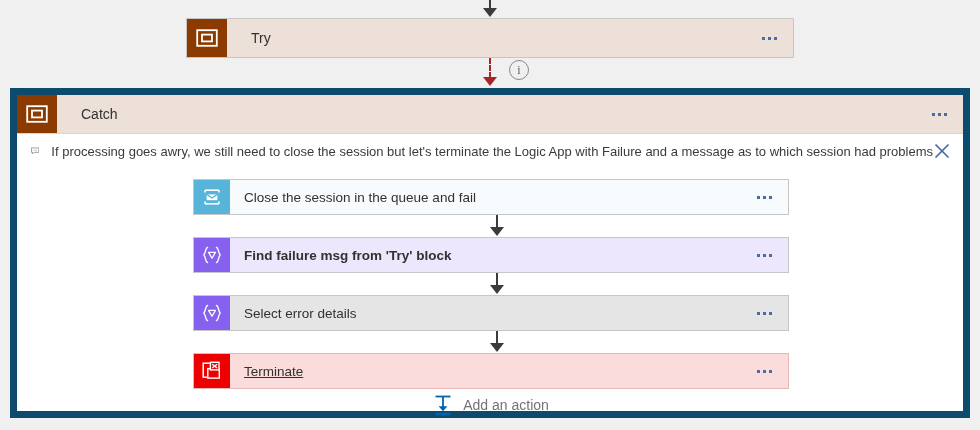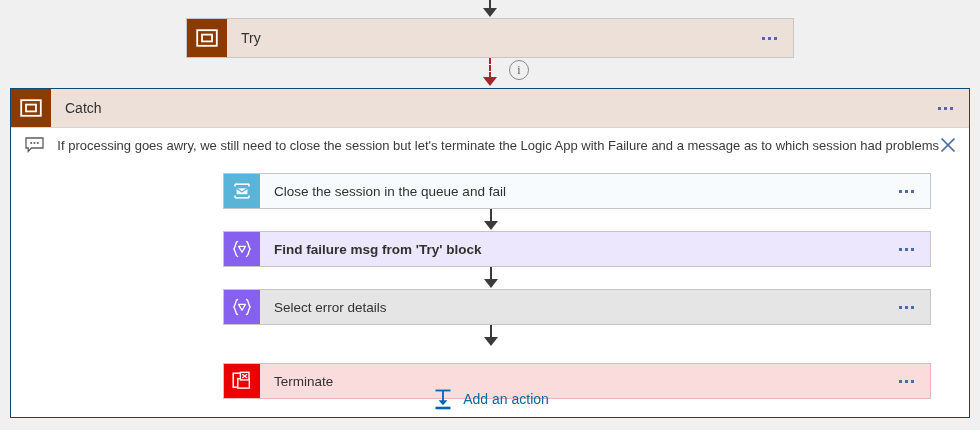--- a/index.html
+++ b/index.html
@@ -60,21 +60,21 @@
     flex: 0 0 40px;
     background: #8c3b00;
     display: flex;
     align-items: center;
     justify-content: center;
   }
   .scope-title {
     flex: 1 1 auto;
     display: flex;
     align-items: center;
-    padding-left: 14px;
+    padding-left: 24px;
     font-size: 14px;
     color: #323130;
   }
   .ellipsis {
     flex: 0 0 auto;
     display: flex;
     align-items: center;
     gap: 3px;
     padding-right: 16px;
   }
@@ -85,21 +85,21 @@
     background: #4a6ba8;
   }
 
   
   #catch-scope {
     position: absolute;
     left: 10px;
     top: 88px;
     width: 960px;
     height: 330px;
-    border: 1px solid #0c4a6e;
+    border: 7px solid #0c4a6e;
     background: #ffffff;
     box-sizing: border-box;
   }
   #catch-header {
     position: relative;
     height: 38px;
     background: #ece0d9;
     display: flex;
     align-items: stretch;
     border-bottom: 1px solid #d8d4d1;
@@ -122,27 +122,26 @@
     color: #3b3a39;
     padding-left: 12px;
     white-space: nowrap;
     text-align: right;
   }
 
   
   .action-card {
     position: absolute;
     left: 176px;
-    width: 708px;
+    width: 596px;
     height: 36px;
     display: flex;
     align-items: stretch;
     border: 1px solid #c8c6c4;
     box-sizing: border-box;
-    margin-left: 36px;
   }
   .action-icon {
     width: 36px;
     flex: 0 0 36px;
     display: flex;
     align-items: center;
     justify-content: center;
   }
   .action-title {
     flex: 1 1 auto;
@@ -158,21 +157,21 @@
     position: absolute;
     left: 0;
     top: 298px;
     width: 100%;
     display: flex;
     align-items: center;
     justify-content: center;
     gap: 8px;
   }
   #add-action-label {
-    color: #0369a1;
+    color: #737373;
     font-size: 14px;
   }
   .close-x {
     flex: 0 0 auto;
     width: 18px;
     height: 18px;
   }
 </style>
 </head>
 <body>
@@ -298,21 +297,21 @@
       <i></i>
       <i></i>
     </div>
   </div>
 
   <div class="connector" style="left:460px; top:236px; height:22px;">
     <div class="conn-line" style="height:13px;"></div>
     <div class="conn-head"></div>
   </div>
 
-  <div class="action-card" style="top:274px; background:#fbdcdc; border-color:#e8b7b7;">
+  <div class="action-card" style="top:258px; background:#fbdcdc; border-color:#e8b7b7;text-decoration:underline;">
     <div class="action-icon" style="background:#ec0000;">
       <svg width="22" height="20" viewBox="0 0 22 20">
         <rect x="2.2" y="2.2" width="12" height="14" fill="none" stroke="#ffffff" stroke-width="1.5"></rect>
         <rect x="6.8" y="7.6" width="11.5" height="9.5" fill="#ec0000" stroke="#ffffff" stroke-width="1.4"></rect>
         <rect x="9.4" y="1.3" width="8.6" height="7.6" fill="#ec0000" stroke="#ffffff" stroke-width="1.4"></rect>
         <line x1="11.3" y1="3.2" x2="16.1" y2="7.0" stroke="#ffffff" stroke-width="1.3"></line>
         <line x1="16.1" y1="3.2" x2="11.3" y2="7.0" stroke="#ffffff" stroke-width="1.3"></line>
       </svg>
     </div>
     <div class="action-title">Terminate</div>

